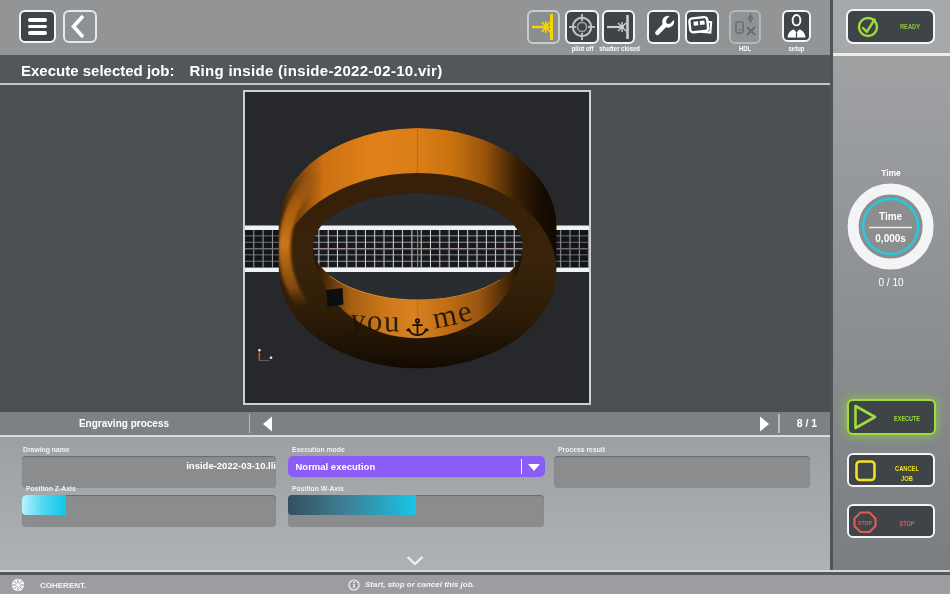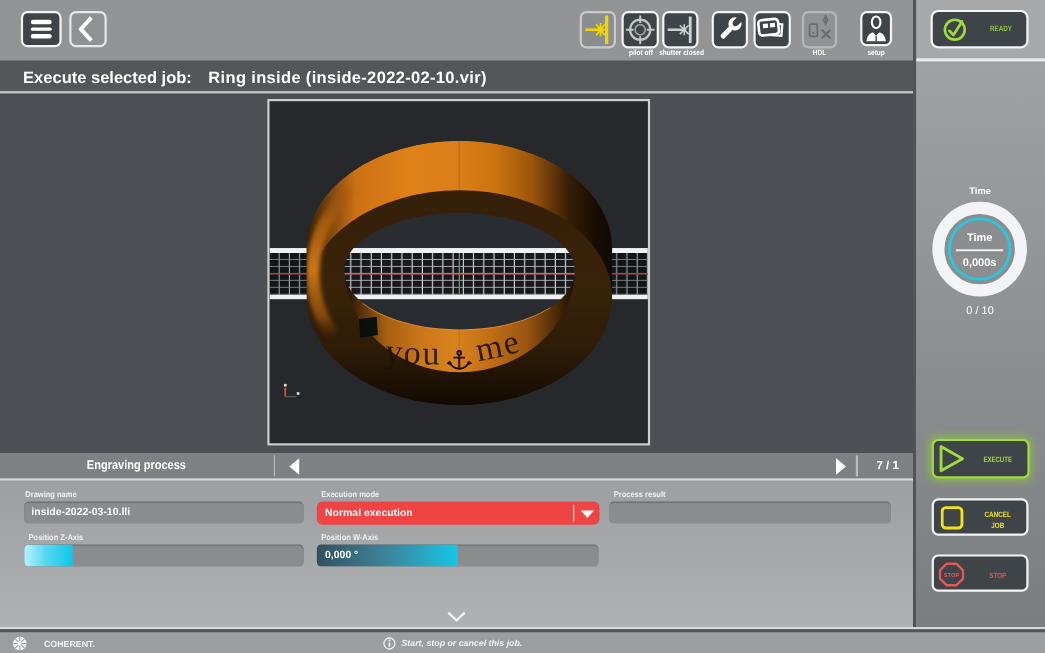--- a/index.html
+++ b/index.html
@@ -3,23 +3,23 @@
 <meta charset="utf-8">
 <style>
   * { margin:0; padding:0; box-sizing:border-box; }
   html,body { width:950px; height:594px; }
   body { position:relative; overflow:hidden; background:#9b9da0;
          font-family:"Liberation Sans",sans-serif; }
   .abs { position:absolute; }
   .btn { position:absolute; background:#3e4448; border:2px solid #f2f4f5; border-radius:6px; }
   .btn-lite { position:absolute; background:#8b8e90; border:2px solid #c9cccd; border-radius:6px; }
   .tlabel { position:absolute; color:#fff; font-size:7px; font-weight:bold; text-align:center; white-space:nowrap; transform:scaleX(0.85); transform-origin:center; }
-  .inp { position:absolute; height:20px; background:#8a8c8e; border-radius:4px;
+  .inp { position:absolute; height:32px; background:#8a8c8e; border-radius:4px;
          box-shadow: inset 0 1px 1px rgba(0,0,0,.25); color:#fff; font-size:9.5px;
-         font-weight:bold; line-height:20px; padding-left:7px; overflow:hidden; }
+         font-weight:bold; line-height:20px; padding-left:7px; overflow:hidden;text-align:right; }
   .flabel { position:absolute; color:#f0f2f3; font-size:7.5px; font-weight:bold; transform:scaleX(0.91); transform-origin:left; }
 </style>
 </head>
 <body>
 
 <div class="abs" id="topbar" style="left:0;top:0;width:830px;height:55px;background:#929496;"></div>
 
 <div class="btn" style="left:19px;top:10px;width:37px;height:33px;">
   <div class="abs" style="left:7px;top:6px;width:19px;height:3.6px;background:#fff;border-radius:2px;"></div>
   <div class="abs" style="left:7px;top:12.7px;width:19px;height:3.6px;background:#fff;border-radius:2px;"></div>
@@ -233,43 +233,42 @@
 <div class="abs" style="left:0;top:412px;width:830px;height:23px;background:#7e8184;"></div>
 <div class="abs" style="left:0;top:417px;width:248px;height:16px;color:#fff;font-size:11.5px;font-weight:bold;text-align:center;transform:scaleX(0.87);">Engraving process</div>
 <div class="abs" style="left:248.5px;top:414px;width:1.5px;height:19px;background:#b9bbbd;"></div>
 <svg class="abs" style="left:260px;top:415px;" width="16" height="18">
   <polygon points="12,1.5 3,9 12,16.5" fill="#fff"></polygon>
 </svg>
 <svg class="abs" style="left:756px;top:415px;" width="16" height="18">
   <polygon points="4,1.5 13,9 4,16.5" fill="#fff"></polygon>
 </svg>
 <div class="abs" style="left:778px;top:414px;width:1.5px;height:19px;background:#b9bbbd;"></div>
-<div class="abs" style="left:784px;top:417px;width:46px;height:16px;color:#fff;font-size:10.5px;font-weight:bold;text-align:center;">7 / 1</div>
+<div class="abs" style="left:784px;top:417px;width:46px;height:16px;color:#fff;font-size:10.5px;font-weight:bold;text-align:center;">8 / 1</div>
 <div class="abs" style="left:0;top:435px;width:830px;height:2px;background:#d8dadb;"></div>
 
 <div class="abs" style="left:0;top:437px;width:830px;height:133px;background:linear-gradient(180deg,#9da0a2,#afb1b3);"></div>
 <div class="flabel" style="left:23px;top:445px;">Drawing name</div>
 <div class="inp" style="left:21.5px;top:456px;width:254.5px;">inside-2022-03-10.lli</div>
 <div class="flabel" style="left:292px;top:445px;">Execution mode</div>
-<div class="abs" style="left:287.5px;top:456px;width:257.5px;height:21px;background:#ef4444;border-radius:5px;color:#fff;font-size:9.5px;font-weight:bold;line-height:21px;padding-left:8px;">Normal execution
+<div class="abs" style="left:287.5px;top:456px;width:257.5px;height:21px;background:#8b5cf6;border-radius:5px;color:#fff;font-size:9.5px;font-weight:bold;line-height:21px;padding-left:8px;">Normal execution
   <div class="abs" style="left:233px;top:3px;width:1.5px;height:15px;background:#e8fbff;"></div>
   <svg class="abs" style="left:239px;top:7px;" width="14" height="9">
       <polygon points="1,1 13,1 7,8" fill="#fff"></polygon>
     </svg>
 </div>
 <div class="flabel" style="left:558px;top:445px;">Process result</div>
 <div class="inp" style="left:553.5px;top:456px;width:256px;"></div>
 <div class="flabel" style="left:26px;top:484px;">Position Z-Axis</div>
 <div class="inp" style="left:21.5px;top:495px;width:254.5px;">
   <div class="abs" style="left:0;top:0;width:44px;height:20px;background:linear-gradient(90deg,#b8f2ff,#55d8f0 45%,#0cc8ea);border-radius:4px 0 0 4px;"></div>
 </div>
 <div class="flabel" style="left:292px;top:484px;">Position W-Axis</div>
 <div class="inp" style="left:287.5px;top:495px;width:256px;">
   <div class="abs" style="left:0;top:0;width:128px;height:20px;background:linear-gradient(90deg,#31505e,#3f7f95 45%,#16c5e6);border-radius:4px 0 0 4px;"></div>
-  <div class="abs" style="left:8px;top:0;width:200px;height:20px;">0,000 °</div>
 </div>
 
 <svg class="abs" style="left:403px;top:555px;" width="24" height="13">
   <polyline points="4.5,2 12,9 19.5,2" fill="none" stroke="#f0f2f3" stroke-width="2.2"></polyline>
 </svg>
 
 <div class="abs" style="left:830px;top:0;width:3px;height:570px;background:#515456;"></div>
 <div class="abs" style="left:833px;top:0;width:117px;height:53px;background:#a6a8aa;"></div>
 <div class="abs" style="left:833px;top:53px;width:117px;height:2.5px;background:#eceeee;"></div>
 <div class="abs" style="left:833px;top:55.5px;width:117px;height:514px;background:linear-gradient(180deg,#9fa1a3,#7b7e81);"></div>

